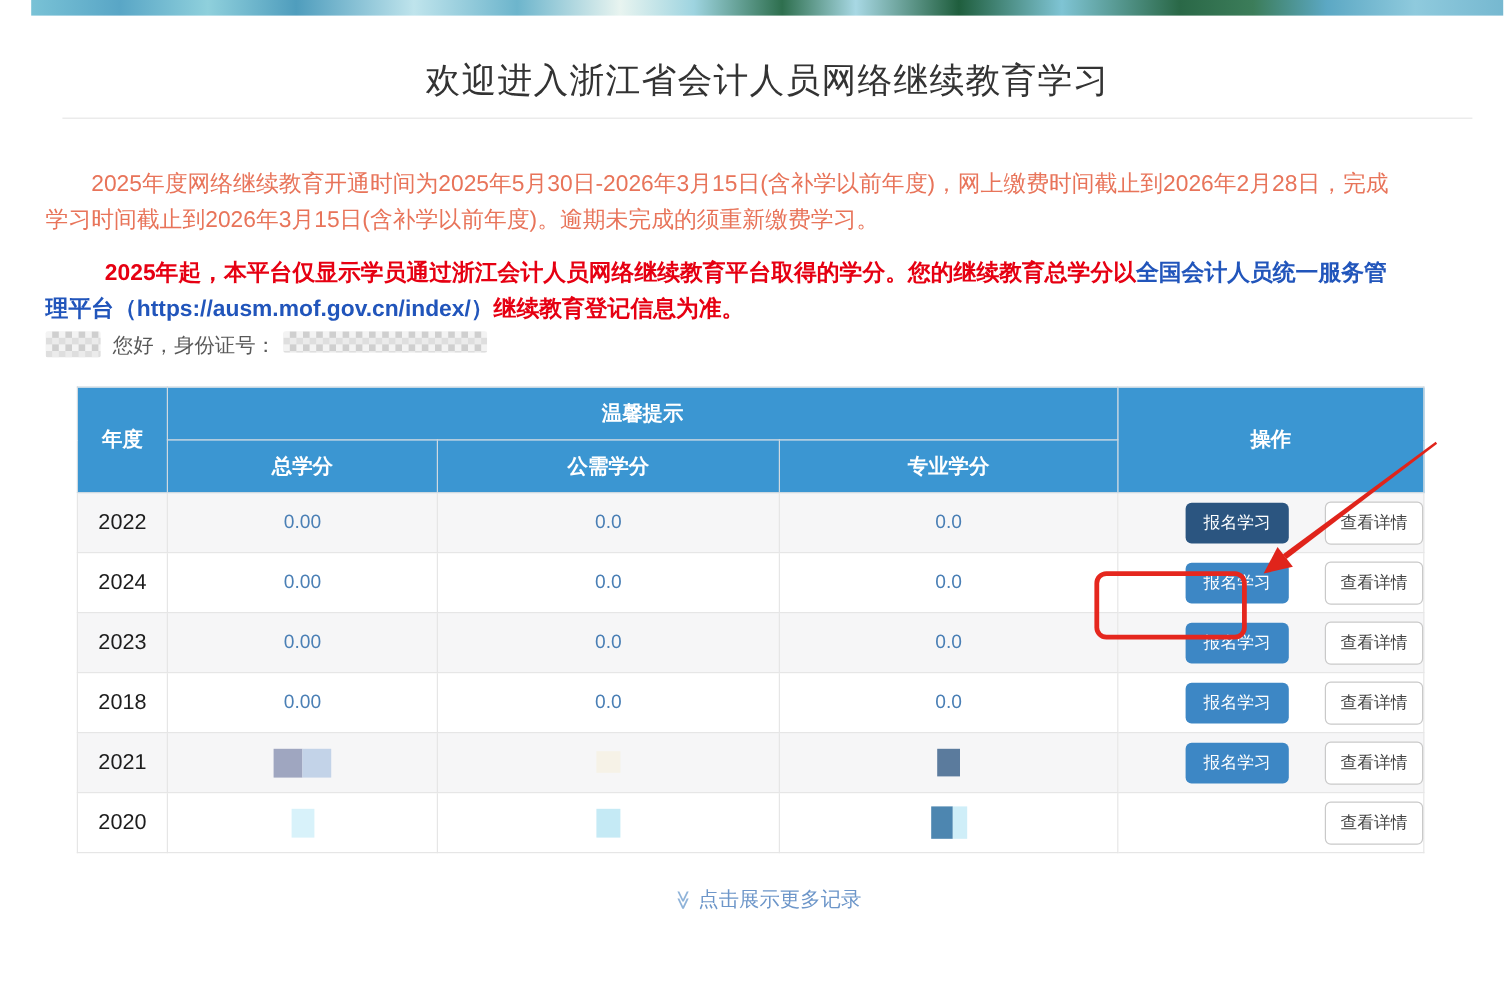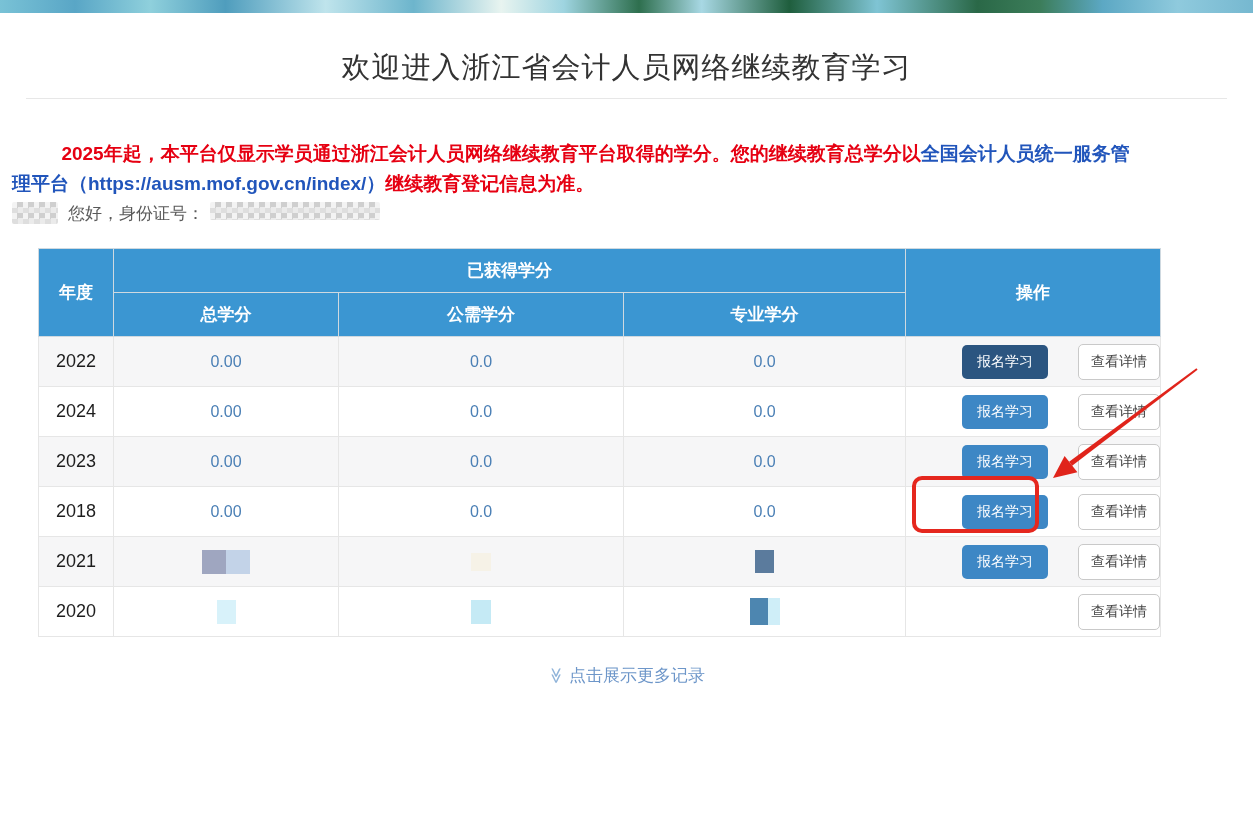--- a/index.html
+++ b/index.html
@@ -1,18 +1,18 @@
 <!DOCTYPE html>
 <html><head>
 <meta charset="utf-8">
 <style>
   * { margin:0; padding:0; box-sizing:border-box; }
   html,body { background:#fff; }
   body { font-family:"Liberation Sans","DejaVu Sans",sans-serif; }
-  #canvas { position:relative; width:1253px; height:839px; overflow:hidden; background:#fff; }
+  #canvas { position:relative; width:1253px; height:839px; overflow:hidden; background:#fff;padding-left:26px; }
 
   .banner { height:13px; width:100%;
     background:linear-gradient(90deg,#79c2d6 0%,#59a6c6 6%,#8fd0dc 12%,#4f9dbd 18%,#bfe4ec 26%,#6db5cc 33%,#e8f4f0 40%,#9ed4e0 45%,#2e6f4e 51%,#a8d8e4 56%,#1f5e3d 63%,#7fc4d4 70%,#2a6847 78%,#3c7d5a 83%,#5ca8c4 88%,#8fcadd 94%,#76b8d0 100%); }
 
   .page { padding:0 12px; }
 
   .title { margin-top:35px; text-align:center; font-size:29px; font-weight:400; color:#333; letter-spacing:1px; }
   .divider { border-bottom:1px solid #e7e7e7; margin:10px 14px 0 14px; }
 
   .text-area { width:1135px; }
@@ -59,20 +59,21 @@
 
 <div id="canvas">
   <div class="banner"></div>
 
   <div class="page">
     <div class="title">欢迎进入浙江省会计人员网络继续教育学习</div>
     <div class="divider"></div>
 
     <div class="text-area">
       <div class="notice">
+        <p>2025年度网络继续教育开通时间为2025年5月30日-2026年3月15日(含补学以前年度)，网上缴费时间截止到2026年2月28日，完成学习时间截止到2026年3月15日(含补学以前年度)。逾期未完成的须重新缴费学习。</p>
       </div>
 
       <div class="announce">
         <span class="first-indent" style="display:inline;"></span>
         <span style="margin-left:2.6em;">2025年起，本平台仅显示学员通过浙江会计人员网络继续教育平台取得的学分。您的继续教育总学分以</span><span class="blue">全国会计人员统一服务管理平台（https://ausm.mof.gov.cn/index/）</span><span>继续教育登记信息为准。</span>
       </div>
 
       <div class="greeting">
         <span class="pixel name"></span>
         <span>您好，身份证号：</span>
@@ -84,21 +85,21 @@
       <colgroup>
         <col style="width:75px">
           <col style="width:225px">
           <col style="width:285px">
           <col style="width:282px">
           <col style="width:255px">
       </colgroup>
       <thead>
         <tr>
           <th rowspan="2">年度</th>
-          <th colspan="3">已获得学分</th>
+          <th colspan="3">温馨提示</th>
           <th rowspan="2">操作</th>
         </tr>
         <tr>
           <th>总学分</th>
           <th>公需学分</th>
           <th>专业学分</th>
         </tr>
       </thead>
       <tbody>
           <tr>

